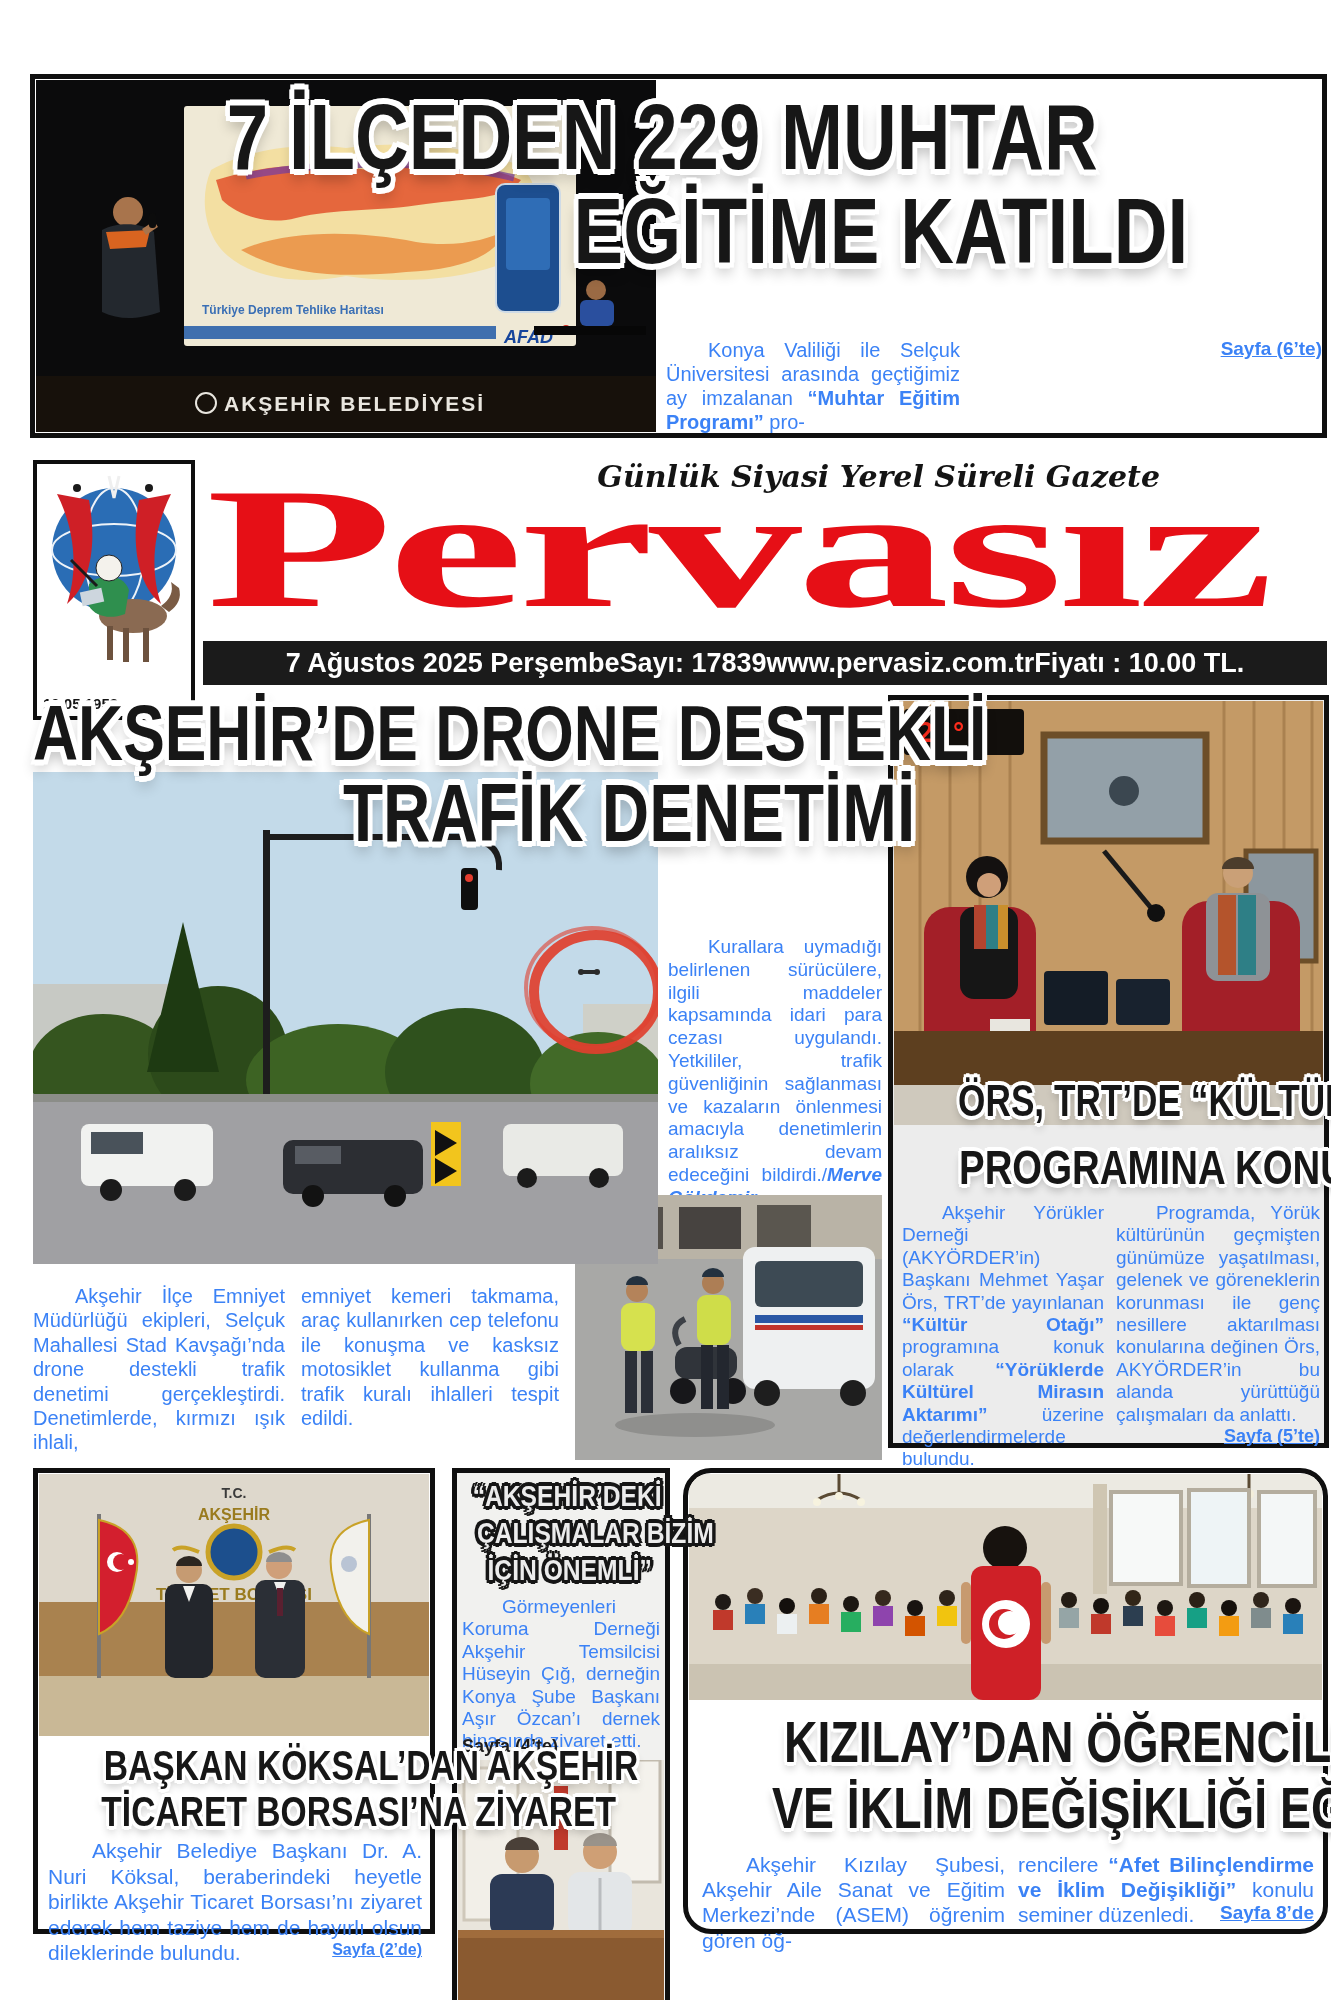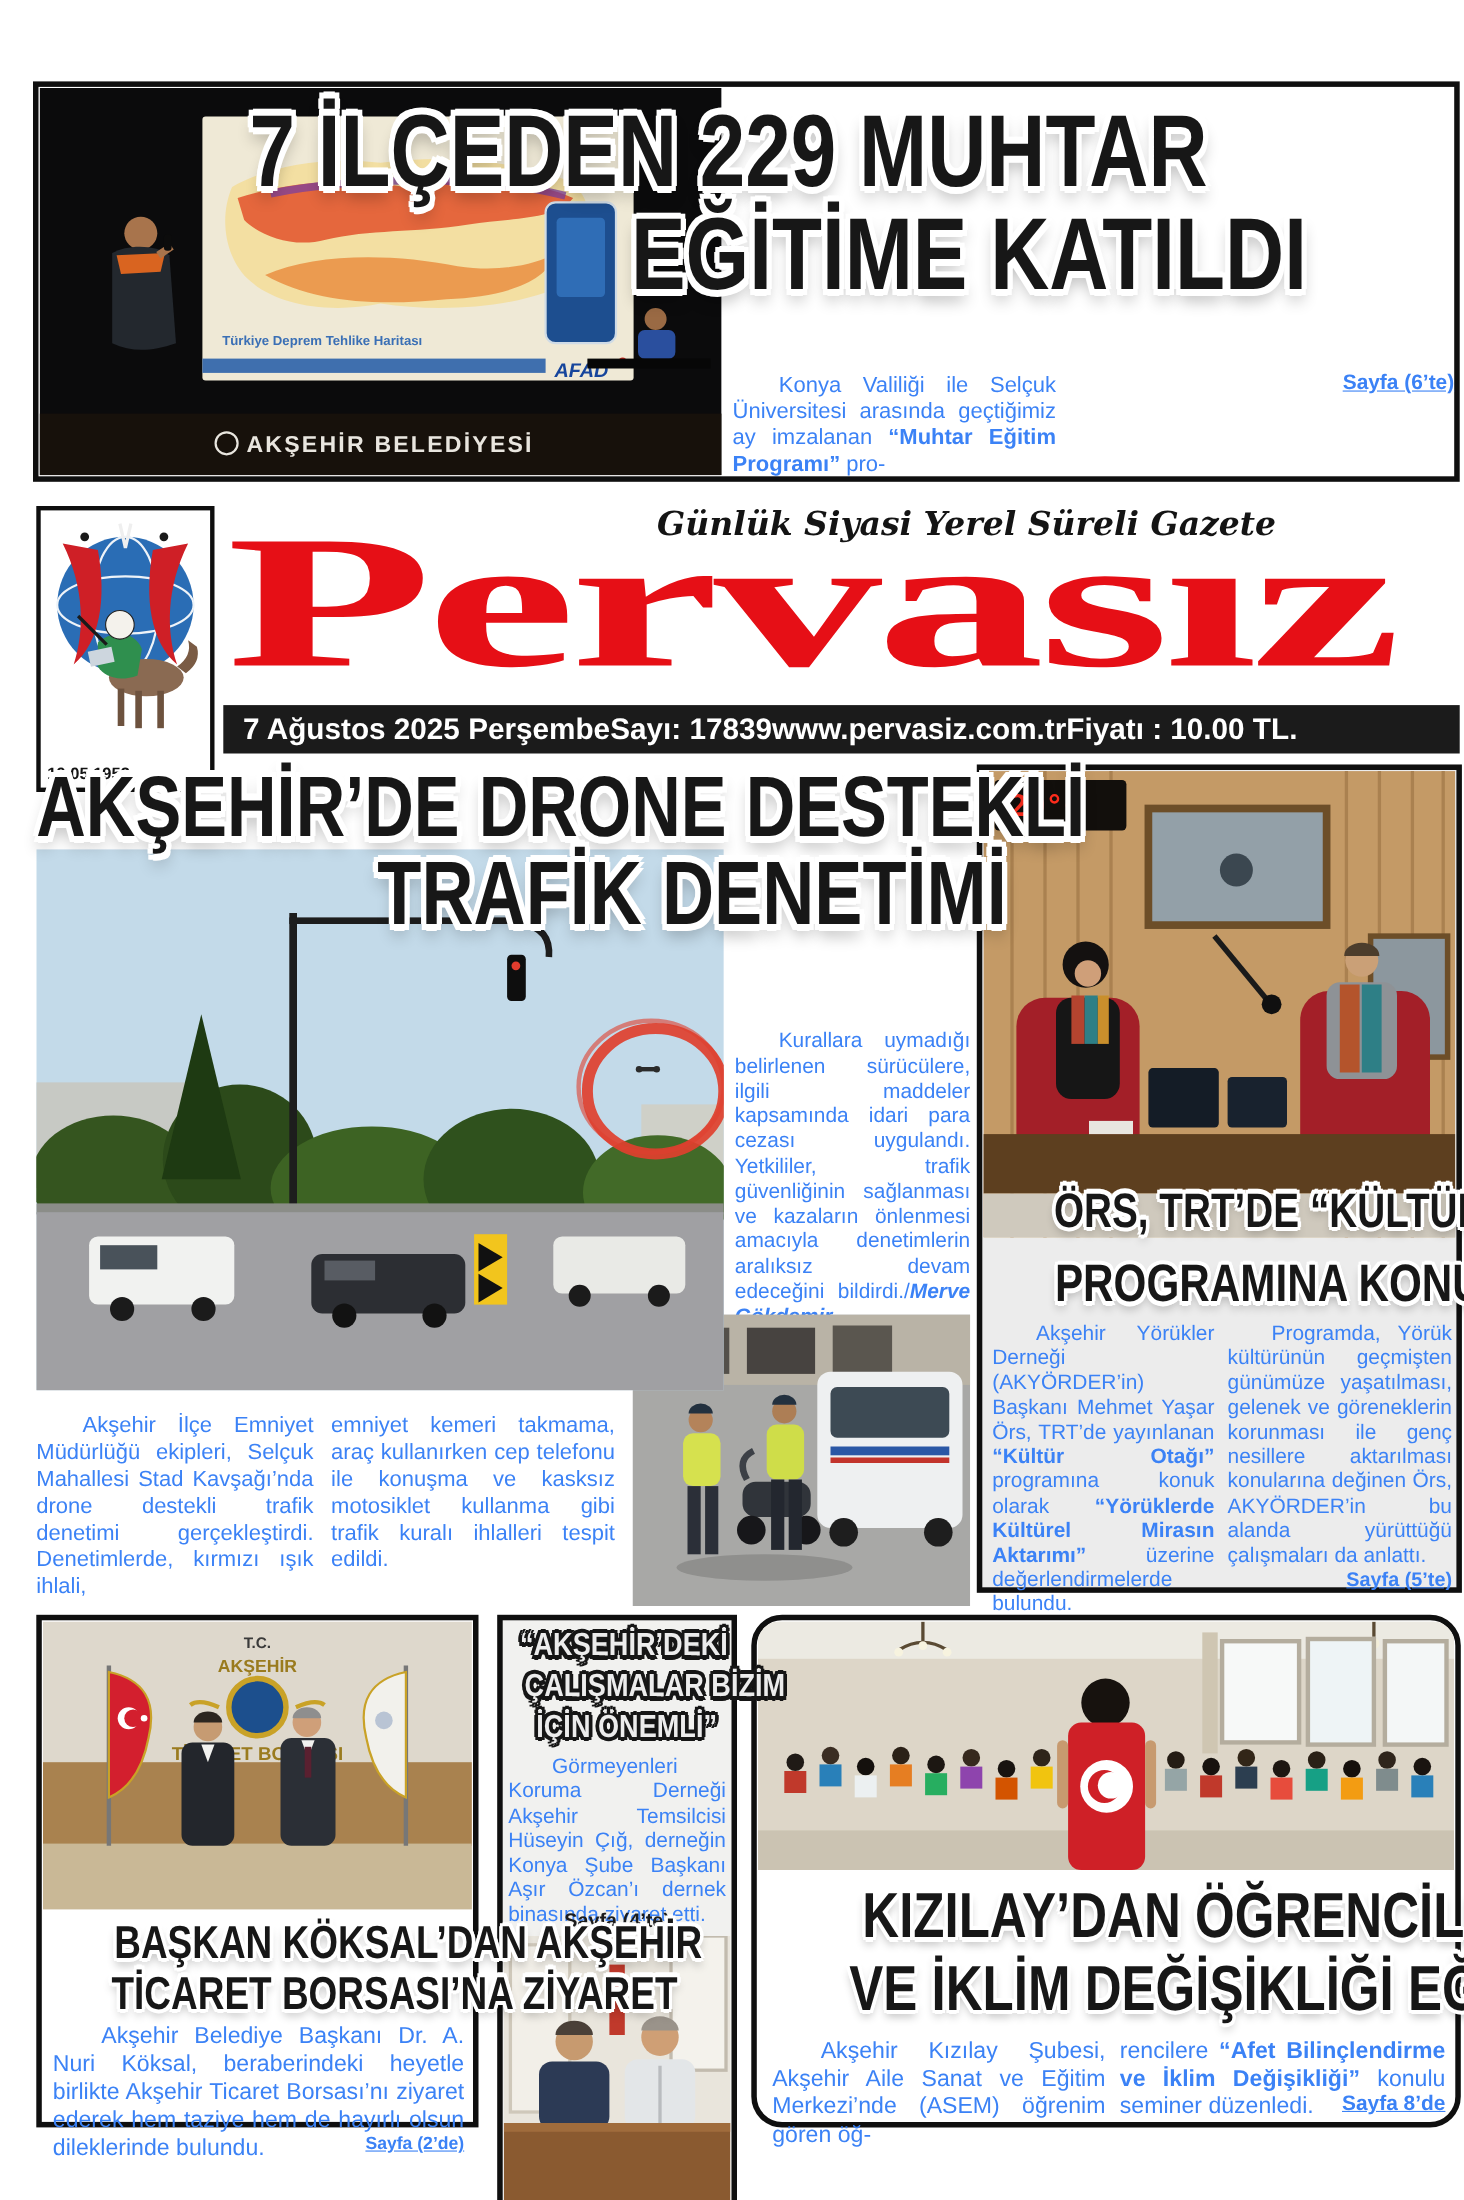--- a/index.html
+++ b/index.html
@@ -20,21 +20,21 @@
  text-shadow:-3px -3px 0 #161616,3px -3px 0 #161616,-3px 3px 0 #161616,3px 3px 0 #161616,
  -4px 0 0 #161616,4px 0 0 #161616,0 -4px 0 #161616,0 4px 0 #161616}
 .cx{display:inline-block;transform:scaleX(.8);transform-origin:0 50%;white-space:nowrap}
 .cxr{transform-origin:100% 50%}
 .cxc{transform-origin:50% 50%}
 .bodytxt{text-align:justify;color:#3b82f6}
 .ind{text-indent:2.1em}
 .pref{font-weight:bold;text-decoration:underline;float:right;white-space:nowrap}
 .b{font-weight:bold}
 .center{text-align:right}
-.right{text-align:center}
+.right{text-align:left}
 </style>
 </head>
 <body>
 
 <div id="page">
 
   <div class="box" style="left:30px;top:74px;width:1297px;height:364px"></div>
 
   <div class="abs" style="left:36px;top:80px;width:620px;height:352px">
     <svg viewBox="0 0 620 352" width="620" height="352">
@@ -100,21 +100,21 @@
     </svg>
     <div class="abs" style="left:6px;bottom:4px;font-size:15px;font-weight:bold;color:#141414">19.05.1953</div>
   </div>
 
   <div class="abs center" style="left:580px;top:459px;width:580px;font-family:'DejaVu Serif',serif;font-style:italic;font-weight:bold;font-size:30px;color:#141414">Günlük Siyasi Yerel Süreli Gazete</div>
 
   <div class="abs" style="left:206px;top:466px;font-family:'Liberation Serif',serif;font-weight:bold;font-size:172px;line-height:.96;color:#e60f16;letter-spacing:-3px">
     <span style="display:inline-block;transform:scale(1.78,1);transform-origin:0 0">Pervasız</span>
   </div>
 
-  <div class="abs" style="left:203px;top:641px;width:1124px;height:44px;background:#1b1b1b;color:#fff;display:flex;align-items:center;justify-content:flex-start;padding:0 18px;font-size:27px;font-weight:bold">
+  <div class="abs" style="left:203px;top:641px;width:1124px;height:44px;background:#1b1b1b;color:#fff;display:flex;align-items:center;justify-content:center;padding:0 18px;font-size:27px;font-weight:bold">
     <span>7 Ağustos 2025 Perşembe</span>
     <span>Sayı: 17839</span>
     <span>www.pervasiz.com.tr</span>
     <span>Fiyatı : 10.00 TL.</span>
   </div>
 
   <div class="abs" style="left:33px;top:688px;font-size:78px;z-index:4">
     <span class="oh cx">AKŞEHİR’DE DRONE DESTEKLİ</span>
   </div>
   <div class="abs right" style="left:200px;top:766px;width:512px;font-size:82px;z-index:4">

